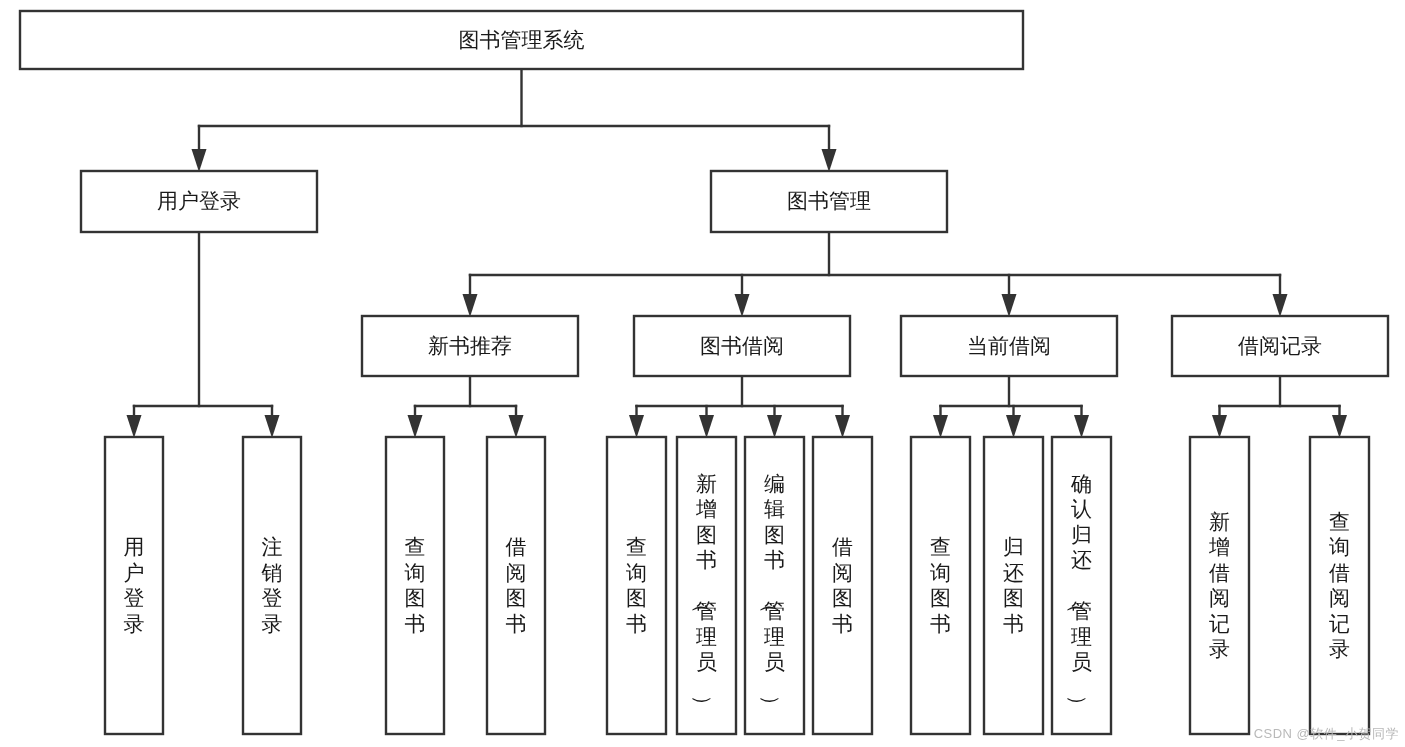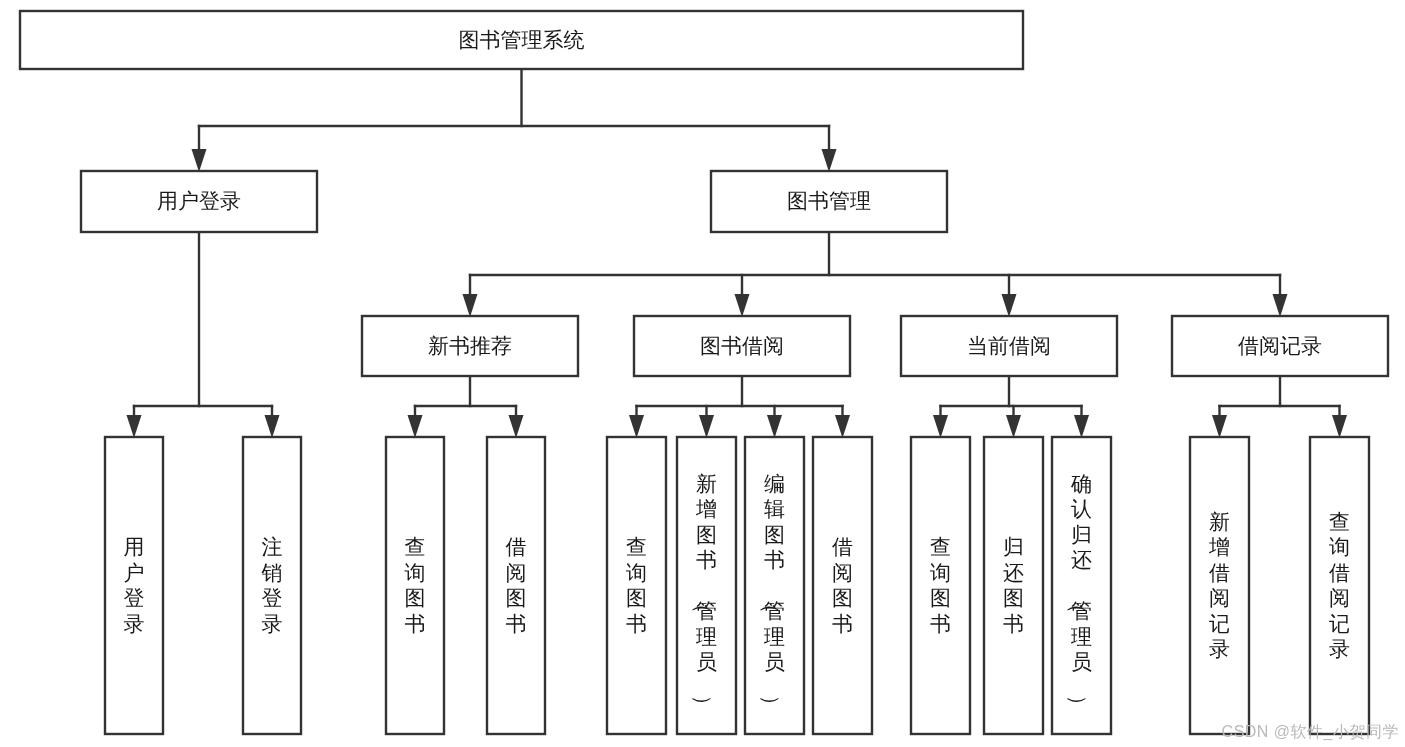--- a/index.html
+++ b/index.html
@@ -53,21 +53,21 @@
     font-family: "Liberation Sans", "DejaVu Sans", sans-serif;
     font-size: 21px;
     fill: #1a1a1a;
     text-anchor: middle;
   }
   .watermark {
     position: absolute;
     right: 6px;
     bottom: 4px;
     font-family: "Liberation Sans", "DejaVu Sans", sans-serif;
-    font-size: 16px;
+    font-size: 13px;
     color: #b9b9b9;
     letter-spacing: 0.5px;
     white-space: nowrap;
     pointer-events: none;
   }
 </style>
 </head>
 <body>
 
 <div id="diagram-root">

